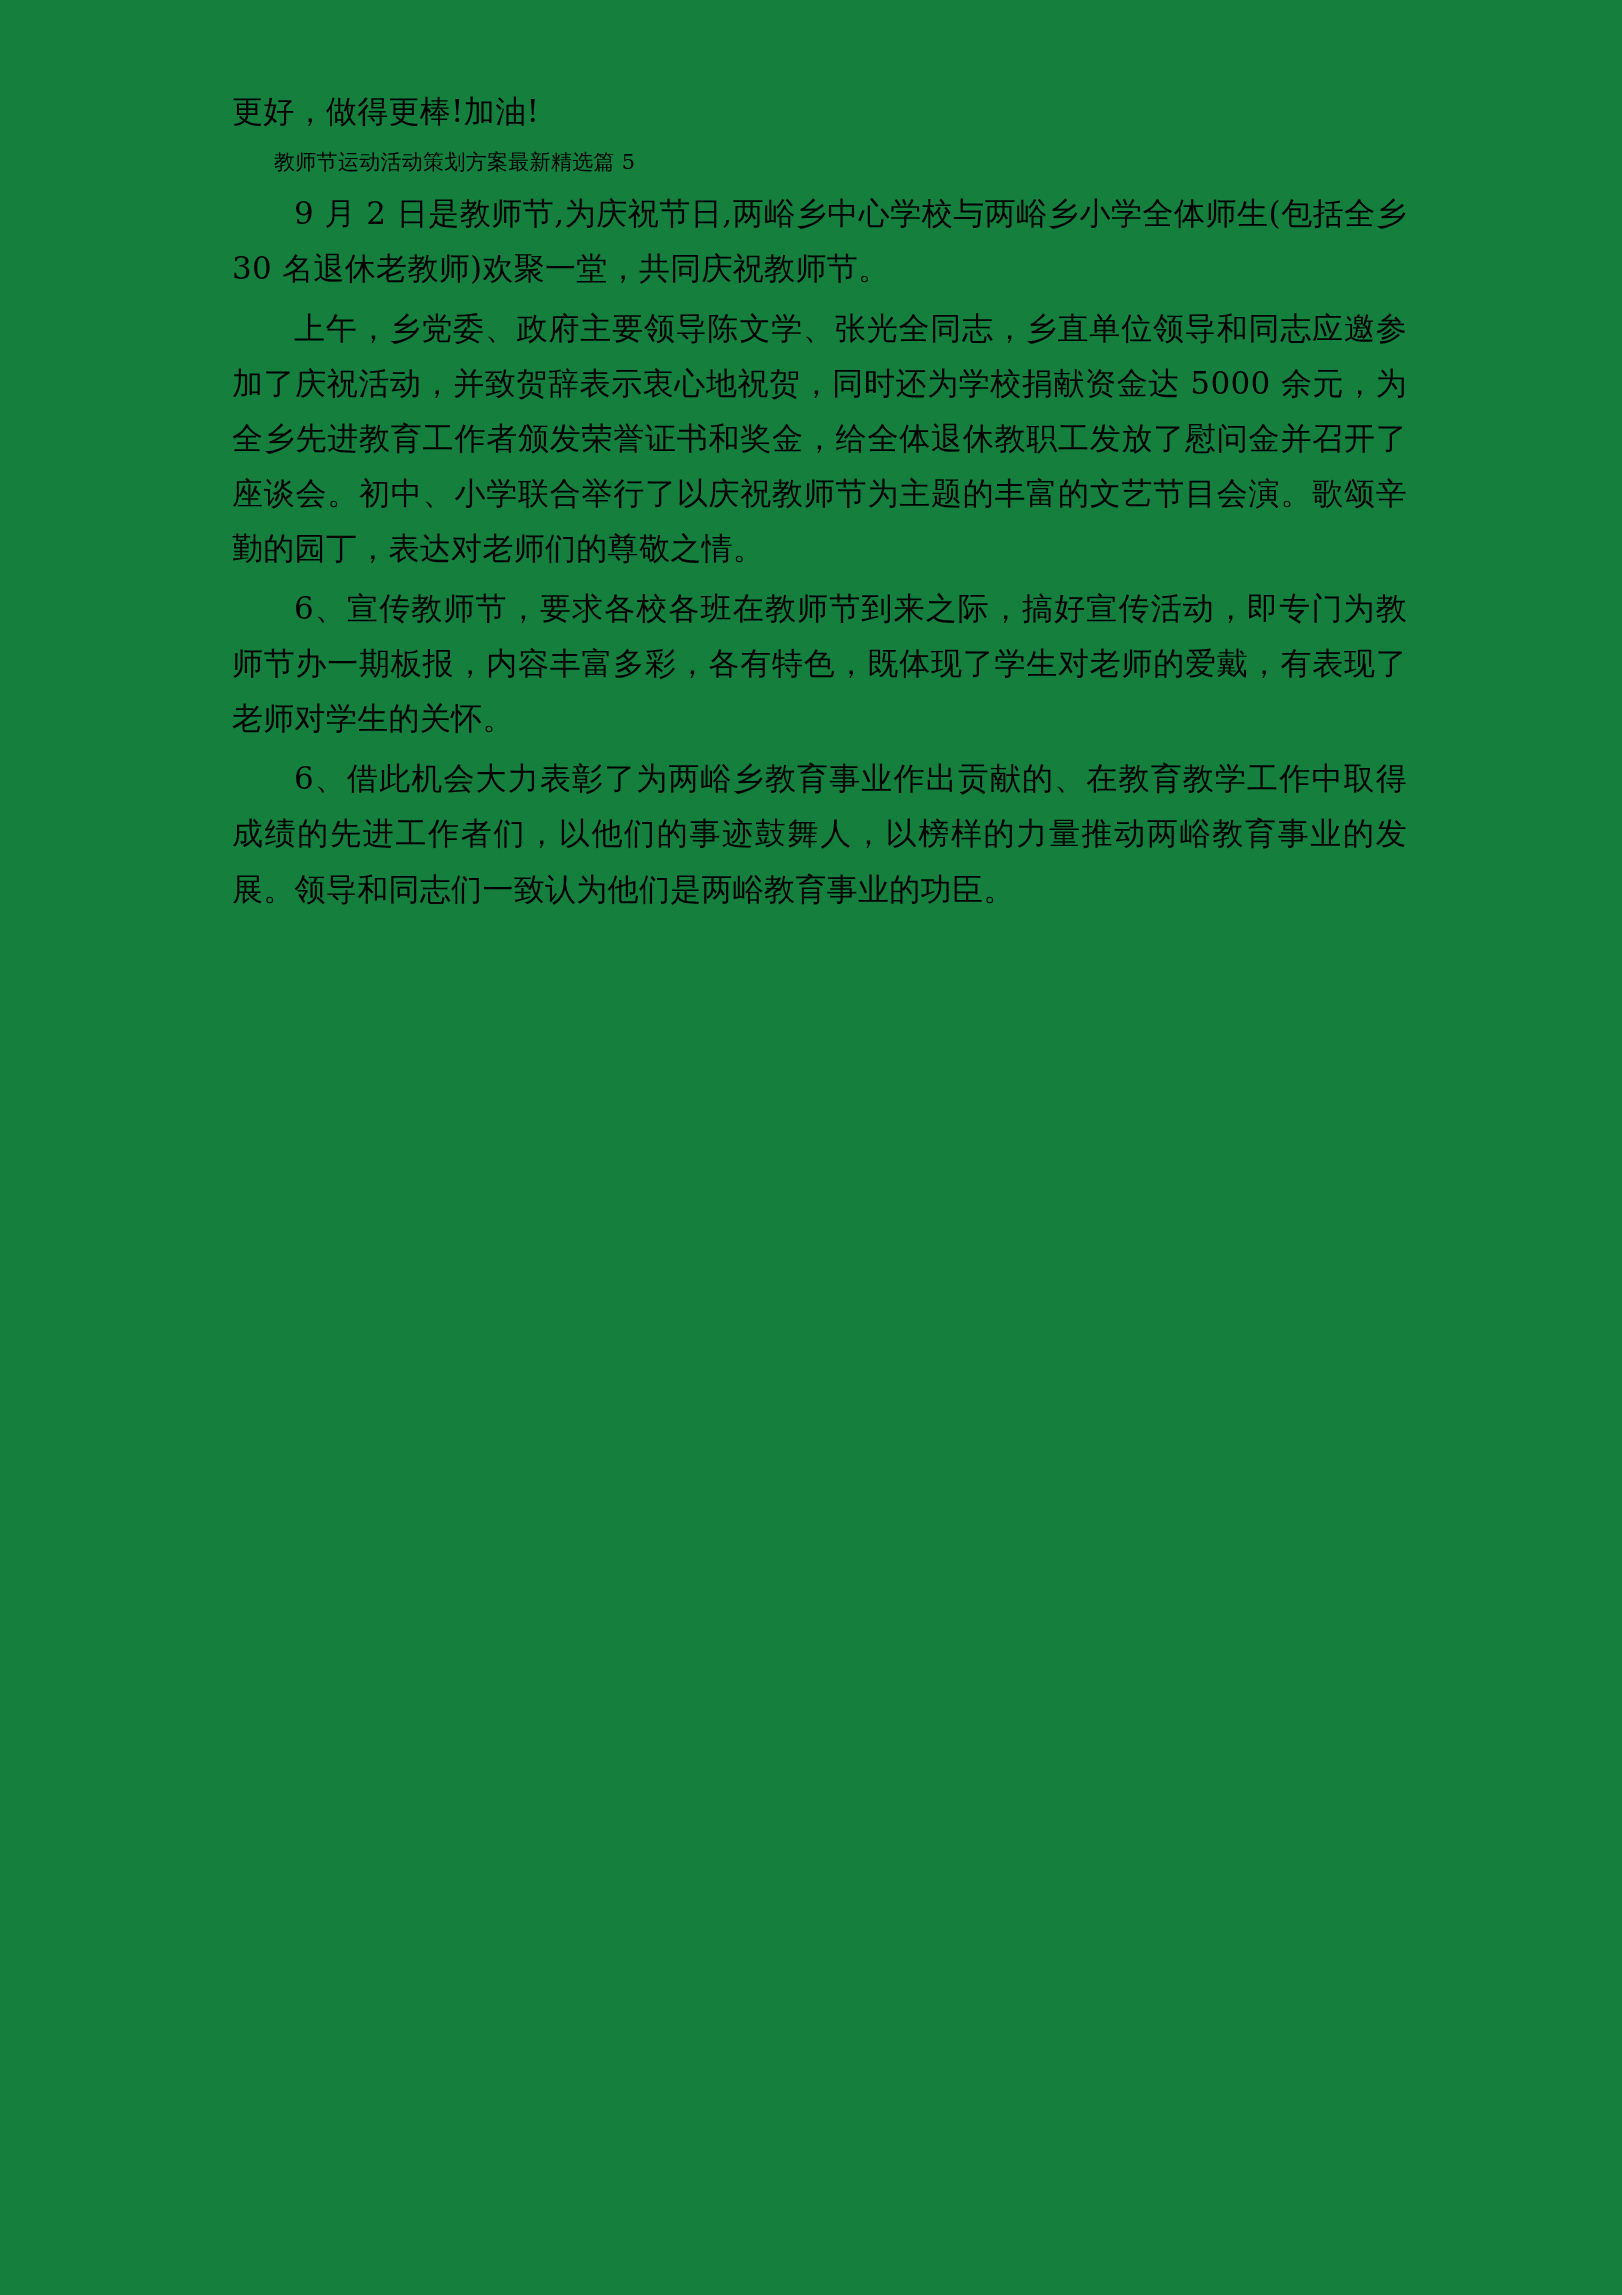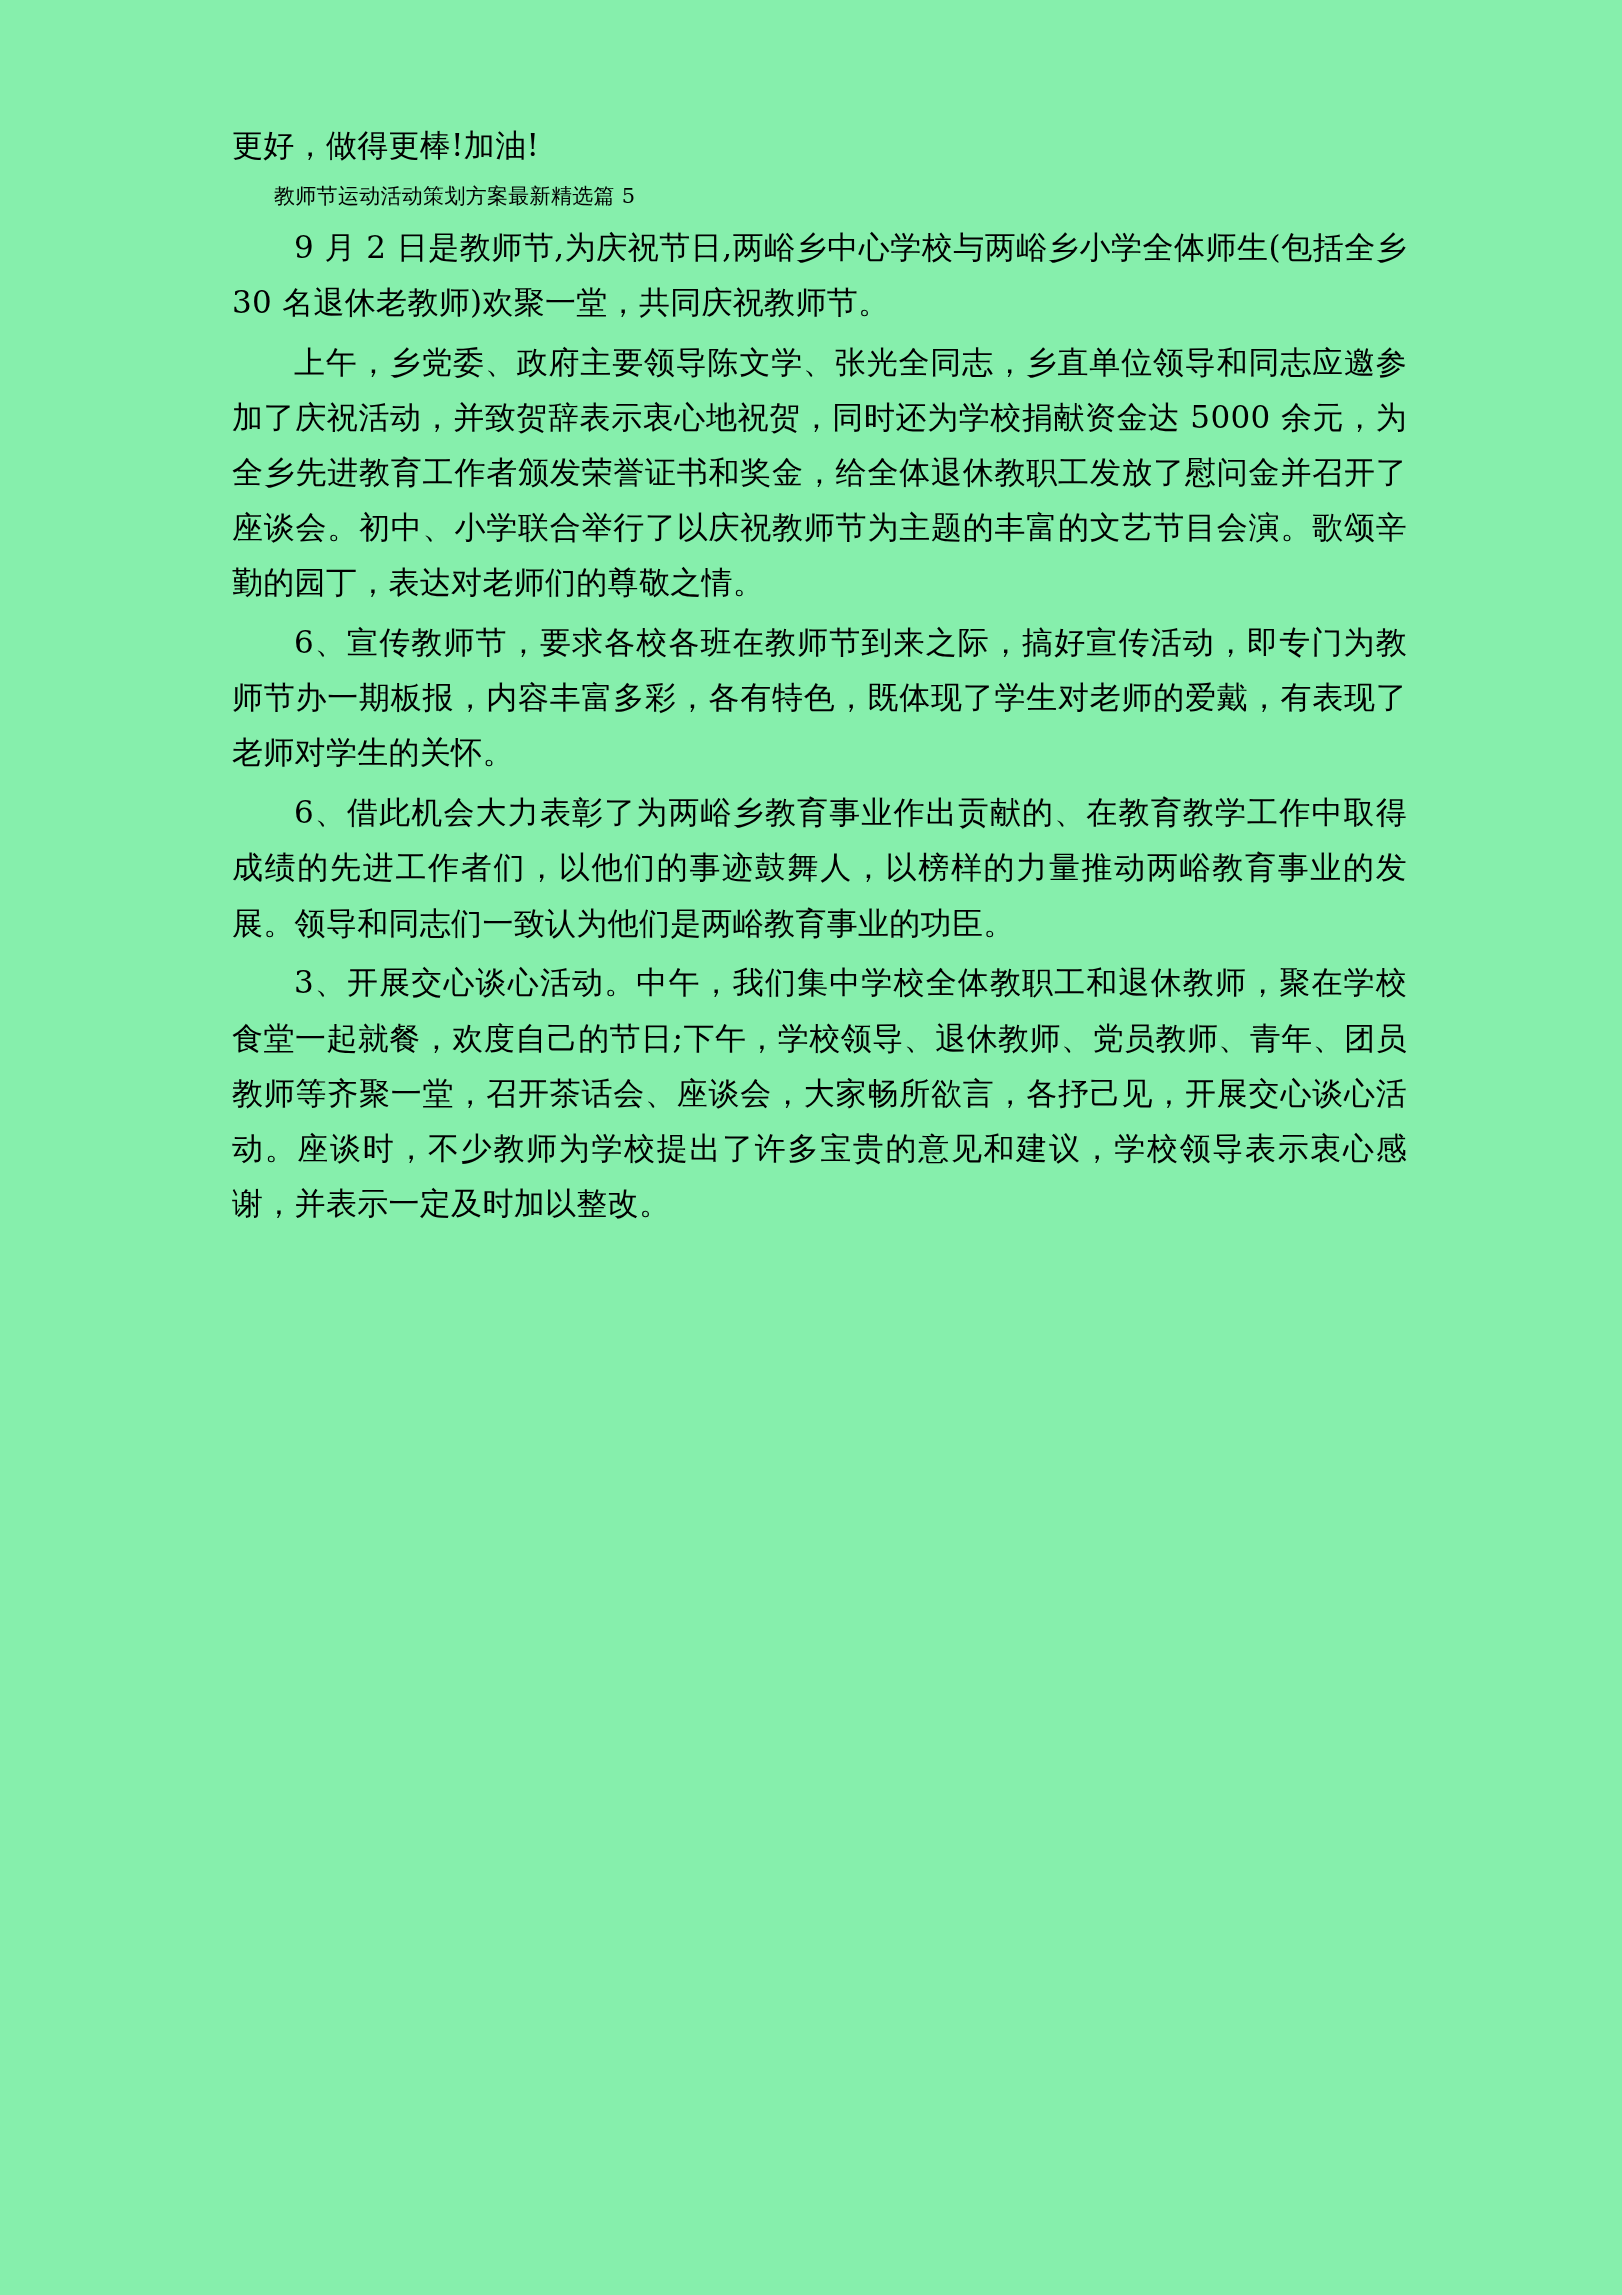--- a/index.html
+++ b/index.html
@@ -3,24 +3,24 @@
 <meta charset="utf-8">
 <style>
   html, body {
     margin: 0;
     padding: 0;
     background: #ffffff;
   }
   .page {
     width: 1623px;
     height: 2295px;
-    background: #86efac;
+    background: #15803d;
     position: relative;
     box-sizing: border-box;
-    padding: 118px 216px 0 232px;
+    padding: 84px 216px 0 232px;
     font-family: "DejaVu Serif", "Liberation Serif", serif;
     color: #000000;
   }
   .doc-body {
     font-size: 31px;
     line-height: 1.78;
     text-align: justify;
     text-justify: inter-ideograph;
     letter-spacing: 0.3px;
   }
@@ -50,17 +50,16 @@
 
     <p class="para-indent">9 月 2 日是教师节,为庆祝节日,两峪乡中心学校与两峪乡小学全体师生(包括全乡 30 名退休老教师)欢聚一堂，共同庆祝教师节。</p>
 
 
     <p class="para-indent">上午，乡党委、政府主要领导陈文学、张光全同志，乡直单位领导和同志应邀参加了庆祝活动，并致贺辞表示衷心地祝贺，同时还为学校捐献资金达 5000 余元，为全乡先进教育工作者颁发荣誉证书和奖金，给全体退休教职工发放了慰问金并召开了座谈会。初中、小学联合举行了以庆祝教师节为主题的丰富的文艺节目会演。歌颂辛勤的园丁，表达对老师们的尊敬之情。</p>
 
     <p class="para-indent">6、宣传教师节，要求各校各班在教师节到来之际，搞好宣传活动，即专门为教师节办一期板报，内容丰富多彩，各有特色，既体现了学生对老师的爱戴，有表现了老师对学生的关怀。</p>
 
     <p class="para-indent">6、借此机会大力表彰了为两峪乡教育事业作出贡献的、在教育教学工作中取得成绩的先进工作者们，以他们的事迹鼓舞人，以榜样的力量推动两峪教育事业的发展。领导和同志们一致认为他们是两峪教育事业的功臣。</p>
 
-    <p class="para-indent">3、开展交心谈心活动。中午，我们集中学校全体教职工和退休教师，聚在学校食堂一起就餐，欢度自己的节日;下午，学校领导、退休教师、党员教师、青年、团员教师等齐聚一堂，召开茶话会、座谈会，大家畅所欲言，各抒己见，开展交心谈心活动。座谈时，不少教师为学校提出了许多宝贵的意见和建议，学校领导表示衷心感谢，并表示一定及时加以整改。</p>
 
   </div>
 </div>
 
 
 </body></html>

